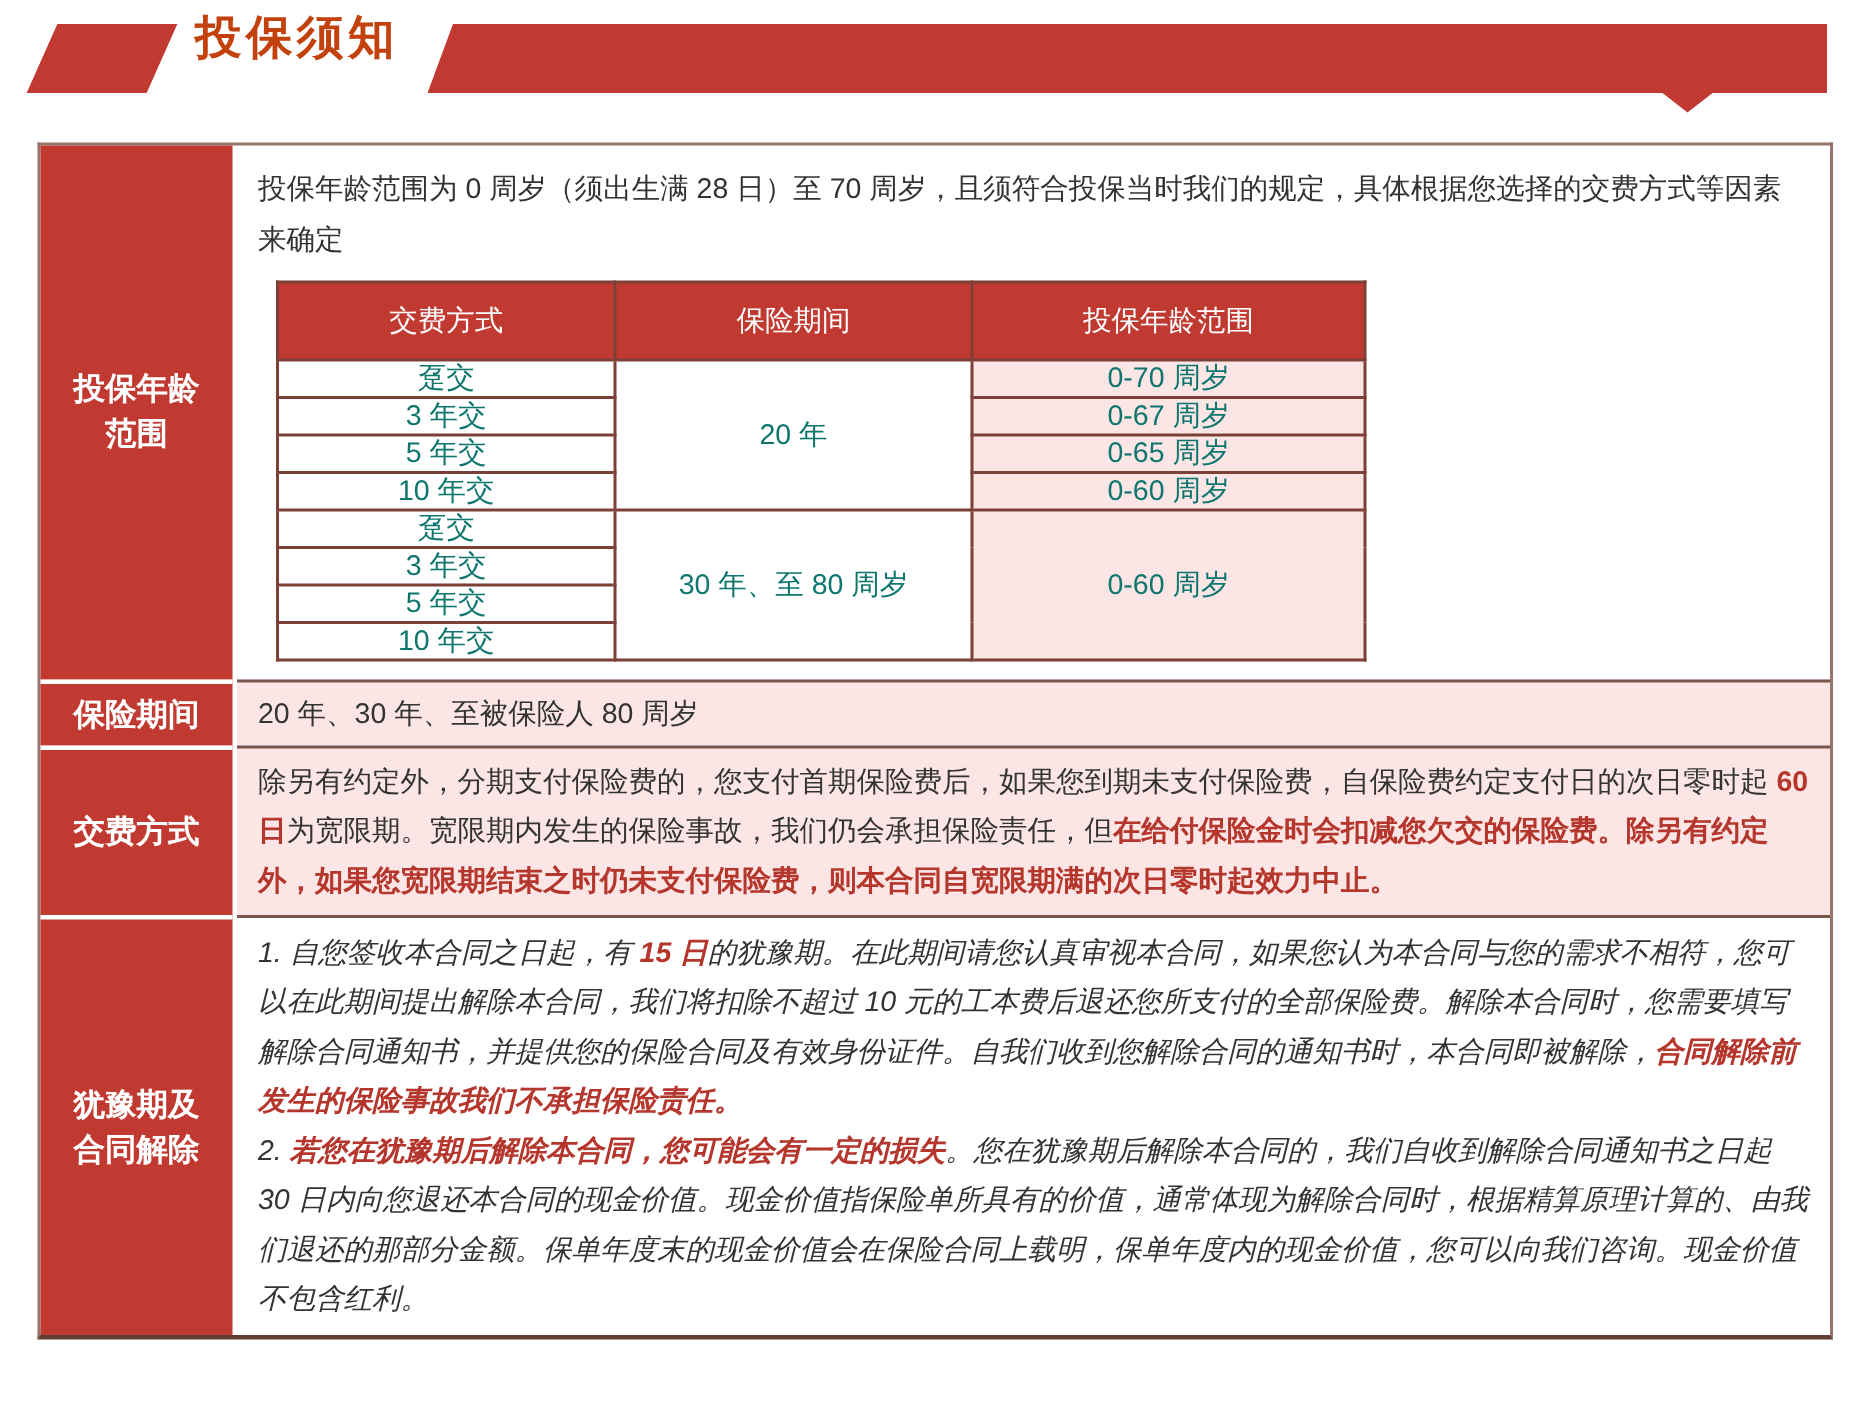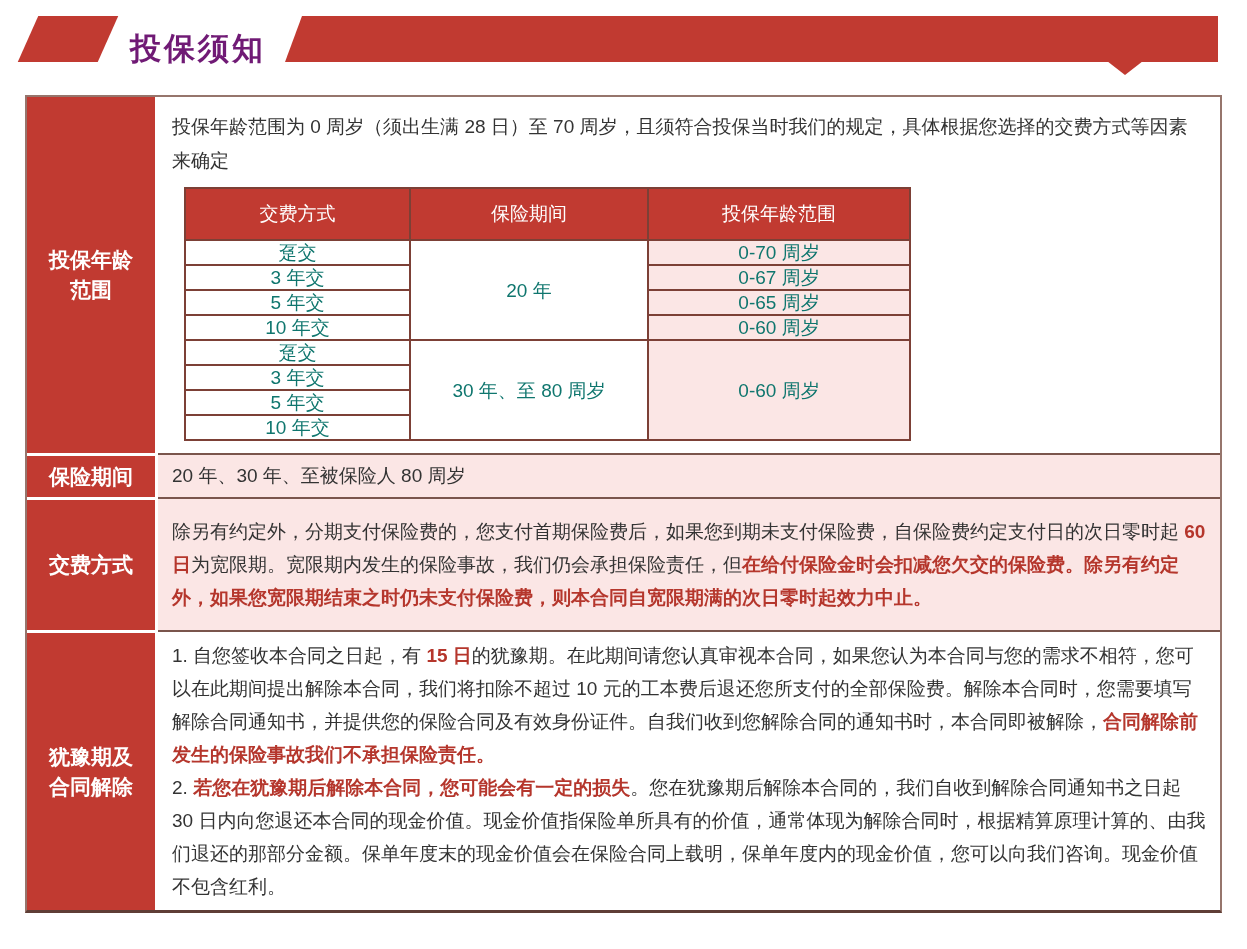--- a/index.html
+++ b/index.html
@@ -2,44 +2,44 @@
 <html><head>
 <meta charset="utf-8">
 <style>
   * { margin:0; padding:0; box-sizing:border-box; }
   body { background:#ffffff; font-family:"Liberation Sans", sans-serif; }
   .page { position:relative; width:1247px; height:949px; background:#ffffff; overflow:hidden; }
 
   
   .hdr-left-mark { position:absolute; left:28px; top:16px; width:80px; height:46px;
     background:#c13a31; transform:skewX(-24deg); }
-  .page-title { position:absolute; left:130px; top:28px; font-size:31px; font-weight:bold;
-    color:#701a75; letter-spacing:3px; white-space:nowrap; }
+  .page-title { position:absolute; left:130px; top:4px; font-size:31px; font-weight:bold;
+    color:#c2410c; letter-spacing:3px; white-space:nowrap; }
   .hdr-bar { position:absolute; left:285px; top:16px; width:933px; height:46px; background:#c13a31;
     -webkit-clip-path:polygon(17px 0, 100% 0, 100% 100%, 0 100%);
     clip-path:polygon(17px 0, 100% 0, 100% 100%, 0 100%); }
   .hdr-notch { position:absolute; left:1107px; top:61px; width:0; height:0;
     border-left:18px solid transparent; border-right:18px solid transparent;
     border-top:14px solid #c13a31; }
 
   
   .notice-table { position:absolute; left:25px; top:95px; width:1197px;
     border:2px solid #96756c; border-bottom:3px solid #5f3e36;
     display:grid; grid-template-columns:128px 1fr; column-gap:3px; background:#ffffff; }
   .label-cell { background:#c13a31; color:#ffffff; font-weight:bold; font-size:21px;
     display:flex; align-items:center; justify-content:center; text-align:center; line-height:30px; }
   .label-cell .lbl { display:inline-block; width:92px; }
   .sep-label { border-top:3px solid #ffffff; }
   .sep-content { border-top:2px solid #7a554c; }
   .content-cell { font-size:19px; color:#333333; }
   .v-center { display:flex; align-items:center; padding:0 14px; }
   .pink { background:#fbe6e5; }
   .row-h-small { min-height:44px; }
-  .row-grace { min-height:112px; padding:16px 14px; line-height:33px; }
-  .row-hesit { min-height:268px; padding:7px 14px; line-height:33px; }
+  .row-grace { min-height:112px; padding:6px 14px; line-height:33px; }
+  .row-hesit { min-height:268px; padding:7px 14px; line-height:33px;font-style:italic; }
   .row-age-content { min-height:356px; padding:13px 16px 6px 14px; }
   .intro { line-height:34px; }
   .em { color:#b5362c; font-weight:bold; }
 
   
   .inner-table { border-collapse:collapse; margin:9px 0 0 12px; width:725px; table-layout:fixed; }
   .inner-table col.c1 { width:225px; } .inner-table col.c2 { width:238px; } .inner-table col.c3 { width:262px; }
   .inner-table th { background:#c13a31; color:#ffffff; font-weight:normal; font-size:19px;
     height:52px; border:2px solid #7c4036; }
   .inner-table td { border:2px solid #7c4036; text-align:center; font-size:19px; color:#0f766e;

